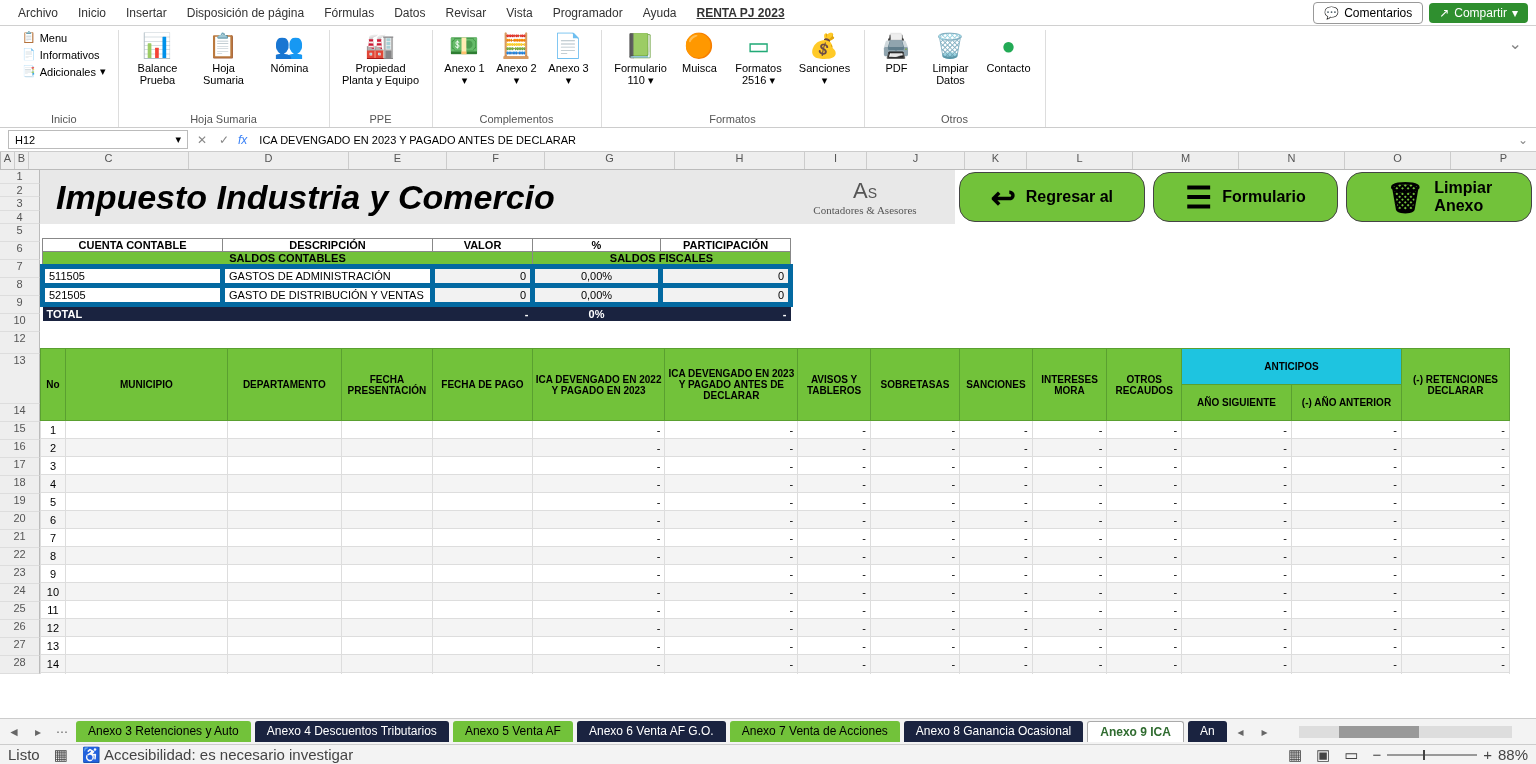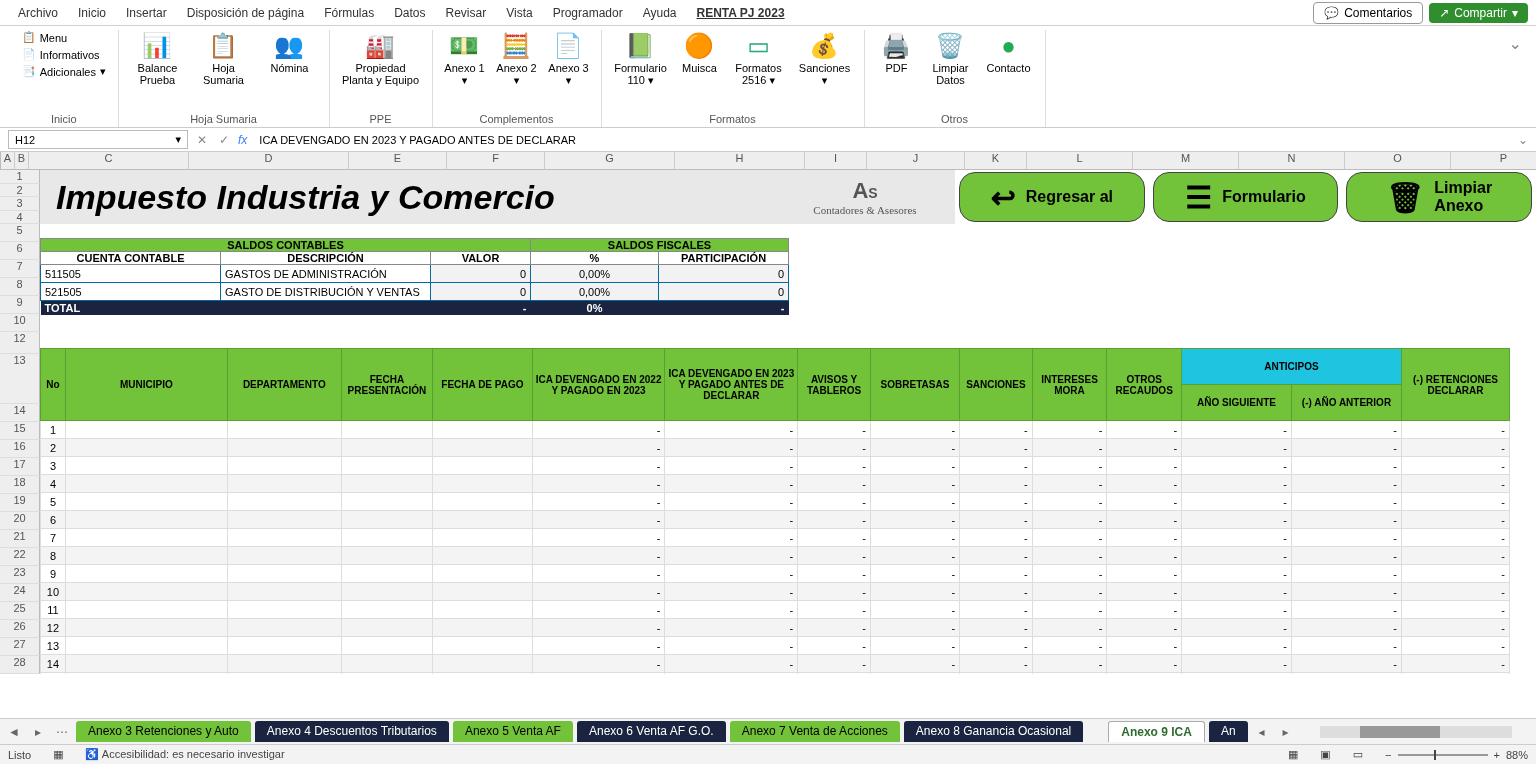--- a/index.html
+++ b/index.html
@@ -47,44 +47,44 @@
 
 .titleblock { position:absolute; left:0; top:0; height:54px; display:flex; width:100%; }
 .title { background:#e8e8e8; font-size:34px; font-weight:700; font-style:italic; font-family: Arial; padding:4px 16px; flex:0 0 735px; display:flex; align-items:center; }
 .logo { flex:0 0 180px; display:flex; align-items:center; justify-content:center; background:#e8e8e8; font-size:11px; color:#555; flex-direction:column; }
 .bigbtn { background:#72c23a; border:1px solid #444; border-radius:16px; margin:2px 4px; display:flex; align-items:center; justify-content:center; gap:10px; font-weight:700; font-size:16px; flex:1; }
 .bigbtn .bic { font-size:30px; }
 
 
 .smtable { position:absolute; left:0; top:68px; }
 .smhdr { background:#72c23a; color:#000; font-weight:700; text-align:center; font-size:11px; border:1px solid #888; }
-.smcell { border:1px solid #0369a1; font-size:11px; padding:1px 4px; background:#fff; height:18px; }
+.smcell { border:5px solid #0369a1; font-size:11px; padding:1px 4px; background:#fff; height:18px; }
 .smcellg { background:#f2f2f2; }
 .totrow td { background:#1a2340; color:#fff; font-weight:700; font-size:11px; padding:1px 4px; }
 
 
 .greentable { position:absolute; left:0; top:178px; width:1470px; }
 .greentable th { background:#72c23a; font-size:10px; font-weight:700; border:1px solid #5aa030; padding:2px 3px; height:36px; }
 .greentable th.ant { background:#1ec4e0; }
 .greentable td { border:1px solid #ddd; font-size:11px; text-align:right; padding:1px 4px; height:18px; background:#fff; }
 .greentable td.alt { background:#f4f4f4; }
 .greentable td.no { text-align:center; }
 
 
 .sheettabs { position:fixed; bottom:20px; left:0; right:0; height:26px; display:flex; align-items:center; border-top:1px solid #ccc; background:#f3f3f3; padding:0 4px; gap:4px; }
 .navtab { width:20px; text-align:center; color:#666; cursor:pointer; }
 .stab { padding:3px 12px; font-size:12px; border-radius:3px 3px 0 0; cursor:pointer; }
 .stab.green { background:#72c23a; color:#000; }
 .stab.dark { background:#1a2340; color:#fff; }
-.stab.active { background:#fff; border:1px solid #aaa; border-bottom:none; font-weight:600; color:#2f6b2f;margin-left:21px; }
+.stab.active { background:#fff; border:1px solid #aaa; border-bottom:none; font-weight:600; color:#2f6b2f; }
 .hscroll { flex:1; height:12px; background:#ddd; margin:0 20px; position:relative; }
 .hscroll .thumb { position:absolute; left:40px; width:80px; height:12px; background:#999; }
 
 
-.statusbar { position:fixed; bottom:0; left:0; right:0; height:20px; background:#f3f3f3; border-top:1px solid #ccc; display:flex; align-items:center; padding:0 8px; font-size:11px; gap:22px; color:#444; }
+.statusbar { position:fixed; bottom:0; left:0; right:0; height:20px; background:#f3f3f3; border-top:1px solid #ccc; display:flex; align-items:center; padding:0 8px; font-size:15px; gap:14px; color:#444; }
 .statusbar .sp { flex:1; }
 .zoomctl { display:flex; align-items:center; gap:6px; }
 .zoomline { width:90px; height:2px; background:#999; position:relative; }
 .zoomline::after { content:''; position:absolute; left:36px; top:-4px; width:2px; height:10px; background:#444; }
 table { border-collapse:collapse; }
 </style>
 </head>
 <body>
 
 <div class="menubar">
@@ -285,50 +285,50 @@
       <div>25</div>
       <div>26</div>
       <div>27</div>
       <div>28</div>
     </div>
   <div class="content">
 
     <div class="titleblock">
       <div class="title">Impuesto Industria y Comercio</div>
       <div class="logo">
-        <div style="font-size:22px;font-weight:700">A<span style="font-size:14px">S</span></div>
+        <div style="font-size:22px;font-weight:400">A<span style="font-size:14px">S</span></div>
         <div style="font-family:serif">Contadores &amp; Asesores</div>
       </div>
       <div class="bigbtn">
         <span class="bic">↩</span>
         <span>Regresar al</span>
       </div>
       <div class="bigbtn">
         <span class="bic">☰</span>
         <span>Formulario</span>
       </div>
       <div class="bigbtn">
         <span class="bic">🗑</span>
         <span><span>Limpiar</span><br><span>Anexo</span></span>
       </div>
     </div>
 
     <div class="smtable">
       <table>
         <tbody>
             <tr>
-          <td class="smhdr" colspan="3" style="width:490px">SALDOS CONTABLES</td>
-          <td class="smhdr" colspan="2" style="width:258px">SALDOS FISCALES</td>
-        </tr>
-        <tr>
           <td class="smhdr" style="width:180px;background:#fff;color:#000">CUENTA CONTABLE</td>
           <td class="smhdr" style="width:210px;background:#fff;color:#000">DESCRIPCIÓN</td>
           <td class="smhdr" style="width:100px;background:#fff;color:#000">VALOR</td>
           <td class="smhdr" style="width:128px;background:#fff;color:#000">%</td>
           <td class="smhdr" style="width:130px;background:#fff;color:#000">PARTICIPACIÓN</td>
+        </tr>
+        <tr>
+          <td class="smhdr" colspan="3" style="width:490px">SALDOS CONTABLES</td>
+          <td class="smhdr" colspan="2" style="width:258px">SALDOS FISCALES</td>
         </tr>
         </tbody>
           <tbody id="scrows">
             <tr>
               <td class="smcell">511505</td>
               <td class="smcell">GASTOS DE ADMINISTRACIÓN</td>
               <td class="smcell smcellg" style="text-align:right">0</td>
               <td class="smcell smcellg" style="text-align:center">0,00%</td>
               <td class="smcell smcellg" style="text-align:right">0</td>
             </tr>

